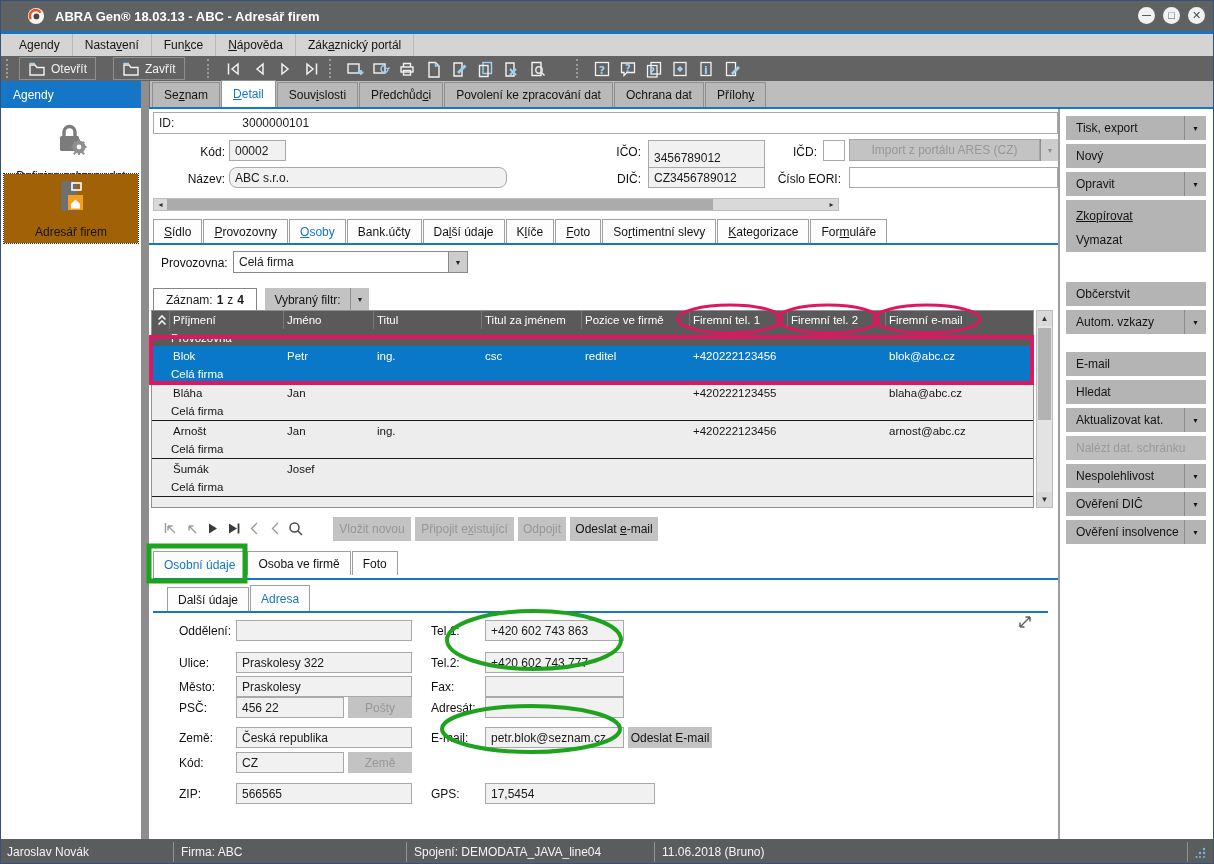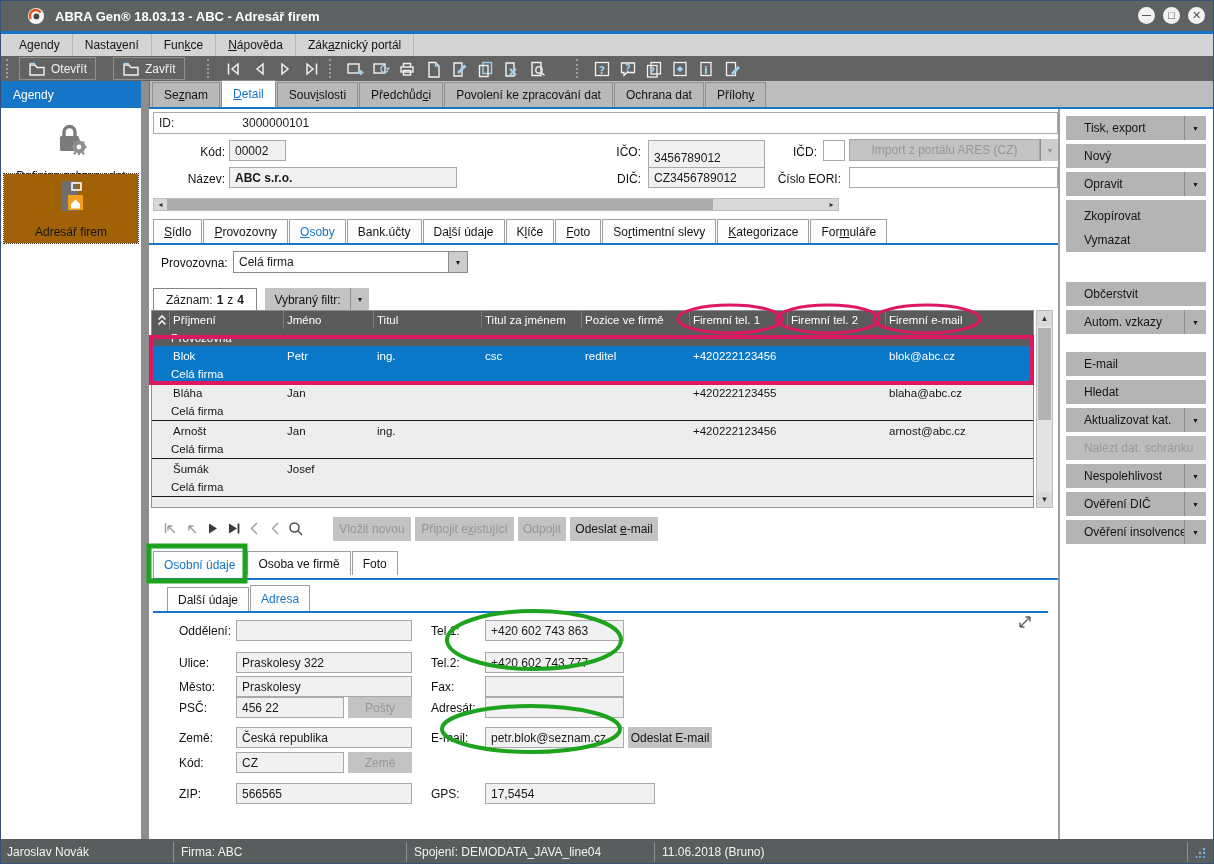--- a/index.html
+++ b/index.html
@@ -57,21 +57,21 @@
   .tsub{background:#5a5a5a;color:#fff;height:17px;font-size:11.5px;padding-left:19px;display:flex;align-items:center;}
   .prow{border-bottom:1px solid #1b1b1b;background:#ededed;color:#141414;}
   .prow.sel{background:#0978c8;color:#fff;border-bottom:none;}
   .pline1{height:19px;font-size:11.5px;}
   .pline1 > div{padding-left:3px;white-space:nowrap;overflow:hidden;}
   .pline2{height:18px;display:flex;align-items:center;padding-left:19px;font-size:11.5px;}
   
   .nicon{width:21px;height:20px;display:flex;align-items:center;justify-content:center;}
   
   .sbtn{background:#b4b4b4;display:flex;align-items:center;color:#141414;}
-  .sbtn .cap{flex:1;padding-left:18px;white-space:nowrap;overflow:hidden;}
+  .sbtn .cap{flex:1;padding-left:10px;white-space:nowrap;overflow:hidden;}
   .sbtn .sdd{width:21px;align-self:stretch;border-left:1px solid #8c8c8c;display:flex;align-items:center;justify-content:center;font-size:7px;}
   .sbtn.disabled{background:#bdbdbd;color:#9a9a9a;}
   
   .statusbar{left:0;top:838px;width:1214px;height:26px;background:#5a5d5e;color:#f4f4f4;}
   .stxt{position:absolute;top:0;height:100%;display:flex;align-items:center;font-size:12px;white-space:nowrap;}
   .ssep{position:absolute;top:3px;bottom:3px;width:1px;background:#8f9394;}
   .overlay{left:0;top:0;width:1214px;height:864px;pointer-events:none;}
   u{text-decoration:underline;}
 </style>
 </head>
@@ -372,21 +372,21 @@
   <div class="abs field" style="left:228px;top:139px;width:57px;height:21px;">00002</div>
   <div class="abs lbl r" style="left:596px;top:141px;width:44px;height:20px;">IČO:</div>
   <div class="abs field" style="left:647px;top:139px;width:117px;height:36px;">3456789012</div>
   <div class="abs lbl r" style="left:779px;top:141px;width:37px;height:20px;">IČD:</div>
   <div class="abs field white" style="left:822px;top:139px;width:22px;height:21px;"></div>
   <div class="abs btn disabled" style="left:848px;top:138px;width:191px;height:22px;border:1px solid #a5a5a5;">
     <span>Import z portálu ARES (CZ)</span>
   </div>
   <div class="abs dd" style="left:1039px;top:138px;height:22px;color:#8f8f8f;">▼</div>
   <div class="abs lbl r" style="left:150px;top:168px;width:74px;height:20px;">Název:</div>
-  <div class="abs field" style="left:228px;top:166px;width:228px;height:21px;font-weight:bold;">ABC s.r.o.</div>
+  <div class="abs field" style="left:228px;top:166px;width:278px;height:21px;font-weight:normal;border-radius:8px;">ABC s.r.o.</div>
   <div class="abs lbl r" style="left:596px;top:168px;width:44px;height:20px;">DIČ:</div>
   <div class="abs field" style="left:647px;top:166px;width:117px;height:21px;">CZ3456789012</div>
   <div class="abs lbl r" style="left:766px;top:168px;width:74px;height:20px;">Číslo EORI:</div>
   <div class="abs field white" style="left:848px;top:166px;width:209px;height:21px;"></div>
 
   <div class="abs hscroll" style="left:152px;top:197px;width:686px;height:13px;">
     <div class="sbarrow">◂</div>
     <div class="hthumb" style="width:546px;"></div>
     <div style="flex:1;"></div>
     <div class="sbarrow">▸</div>
@@ -618,21 +618,21 @@
       <span class="cap">Tisk, export</span>
       <span class="sdd">▼</span>
     </div>
   <div class="abs sbtn" style="left:1065px;top:143px;width:140px;height:24px;">
       <span class="cap">Nový</span>
     </div>
   <div class="abs sbtn" style="left:1065px;top:171px;width:140px;height:24px;">
       <span class="cap">Opravit</span>
       <span class="sdd">▼</span>
     </div>
-  <div class="abs sbtn" style="left:1065px;top:199px;width:140px;height:32px;">
+  <div class="abs sbtn" style="left:1065px;top:199px;width:140px;height:32px;text-decoration:underline;">
       <span class="cap">Zkopírovat</span>
     </div>
   <div class="abs sbtn" style="left:1065px;top:227px;width:140px;height:24px;">
       <span class="cap">Vymazat</span>
     </div>
   <div class="abs sbtn" style="left:1065px;top:281px;width:140px;height:24px;">
       <span class="cap">Občerstvit</span>
     </div>
   <div class="abs sbtn" style="left:1065px;top:309px;width:140px;height:24px;">
       <span class="cap">Autom. vzkazy</span>

